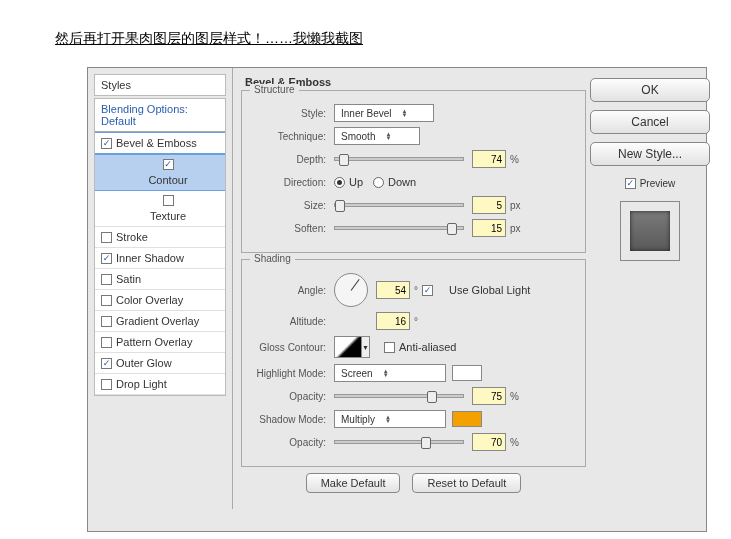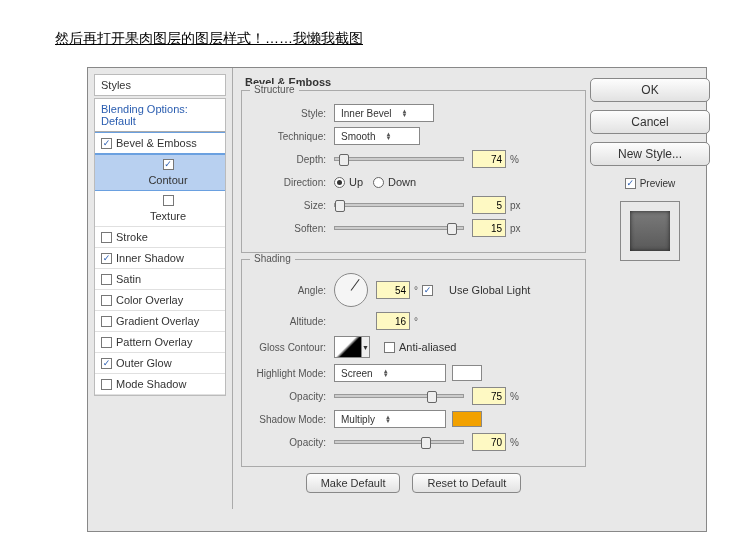--- a/index.html
+++ b/index.html
@@ -92,21 +92,21 @@
         <div class="item">
             <span class="cb"></span>
             <span>Pattern Overlay</span>
           </div>
         <div class="item">
             <span class="cb checked"></span>
             <span>Outer Glow</span>
           </div>
         <div class="item">
             <span class="cb"></span>
-            <span>Mode Shadow</span>
+            <span>Drop Light</span>
           </div>
       </div>
     </div>
 
     <div class="main-col">
       <div class="panel-title">Bevel &amp; Emboss</div>
 
       <div class="fieldset">
         <div class="legend">Structure</div>
         <div class="row">

